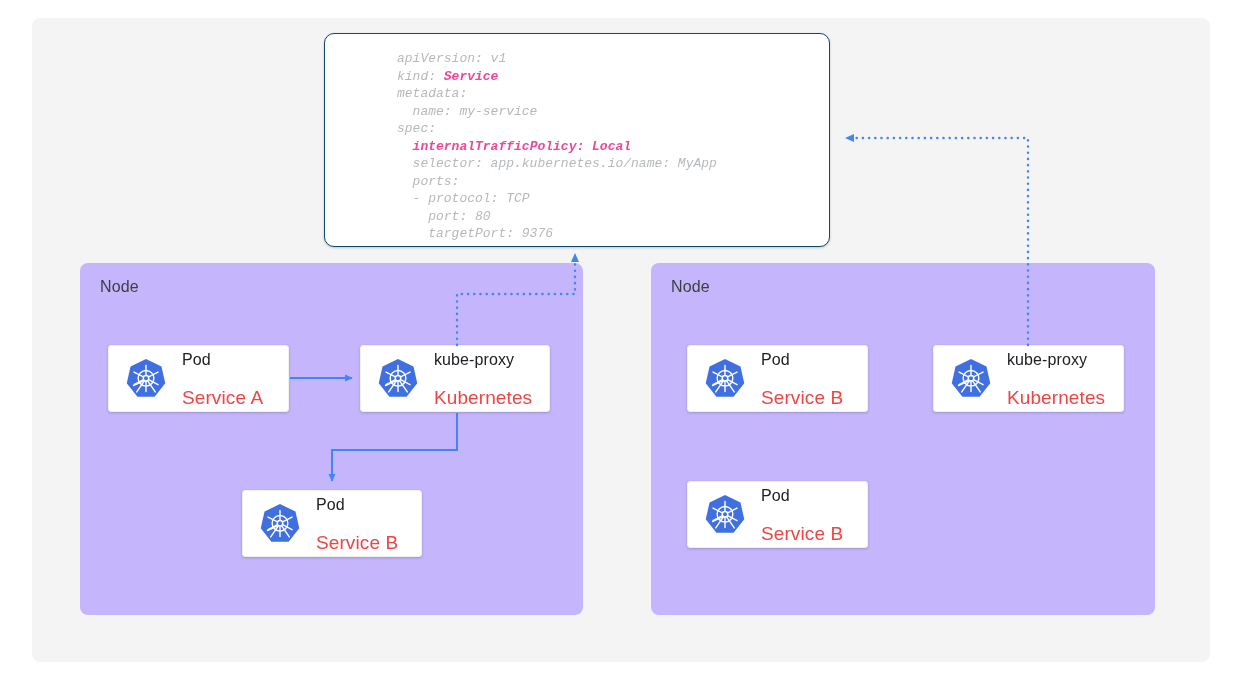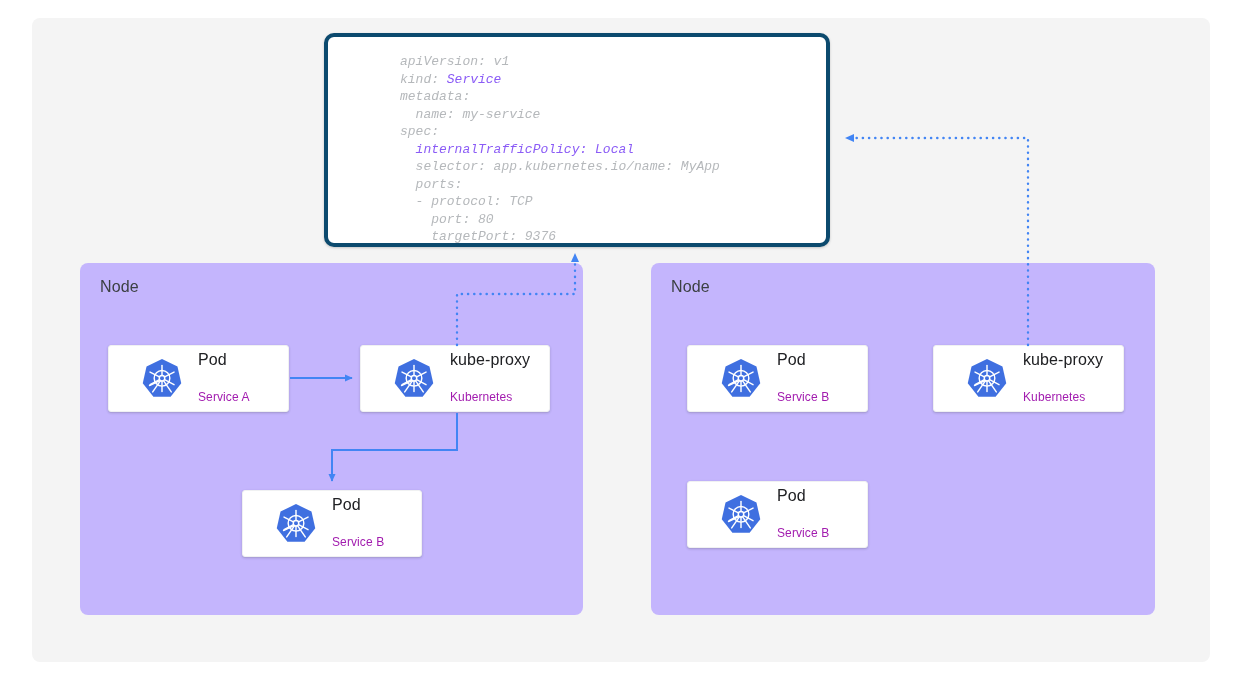--- a/index.html
+++ b/index.html
@@ -23,39 +23,39 @@
   }
 
   
   #yaml-card {
     position: absolute;
     left: 324px;
     top: 33px;
     width: 506px;
     height: 214px;
     background: #ffffff;
-    border: 4px solid #0c4a6e;
+    border: 1px solid #0c4a6e;
     border-radius: 10px;
     box-shadow: 0 1px 3px rgba(60,64,67,0.16), 0 1px 2px rgba(60,64,67,0.10);
     box-sizing: border-box;
     overflow: hidden;
   }
   #yaml-code {
     position: absolute;
     left: 72px;
     top: 16px;
     font-family: "Liberation Mono", "DejaVu Sans Mono", monospace;
     font-size: 13px;
     line-height: 17.5px;
     font-style: italic;
     color: #b5b8bb;
     white-space: pre;
   }
   #yaml-code .ln { display: block; height: 17.5px; }
-  #yaml-code .bold { font-weight: normal; color: #8b5cf6; }
+  #yaml-code .bold { font-weight: bold; color: #ec4899; }
 
   
   .node-panel {
     position: absolute;
     background: #c4b5fd;
     border-radius: 8px;
   }
   #node-left  { left: 80px;  top: 263px; width: 503px; height: 352px; }
   #node-right { left: 651px; top: 263px; width: 504px; height: 352px; }
 
@@ -71,43 +71,42 @@
   
   .comp-card {
     position: absolute;
     background: #ffffff;
     border: 1px solid #f0f1f2;
     border-radius: 3px;
     box-shadow: 0 1px 2px rgba(60,64,67,0.18), 0 1px 3px rgba(60,64,67,0.10);
     box-sizing: border-box;
     display: flex;
     align-items: center;
-    padding-left: 16px;
   }
   .comp-icon {
     width: 44px;
     height: 44px;
     margin-left: 15px;
     flex: 0 0 auto;
   }
   .comp-text {
     margin-left: 14px;
     display: flex;
     flex-direction: column;
     justify-content: center;
   }
   .comp-title {
     font-size: 16px;
     color: #202124;
     line-height: 20px;
     letter-spacing: 0.1px;
   }
   .comp-sub {
-    font-size: 12px;
-    color: #a21caf;
+    font-size: 19px;
+    color: #ef4444;
     line-height: 19px;
     letter-spacing: 0.1px;
     margin-top: 18px;
   }
 
   
   #card-pod-a        { left: 108px; top: 345px; width: 181px; height: 67px; }
   #card-kubeproxy-l  { left: 360px; top: 345px; width: 190px; height: 67px; }
   #card-pod-b-left   { left: 242px; top: 490px; width: 180px; height: 67px; }
   #card-pod-b-r1     { left: 687px; top: 345px; width: 181px; height: 67px; }

